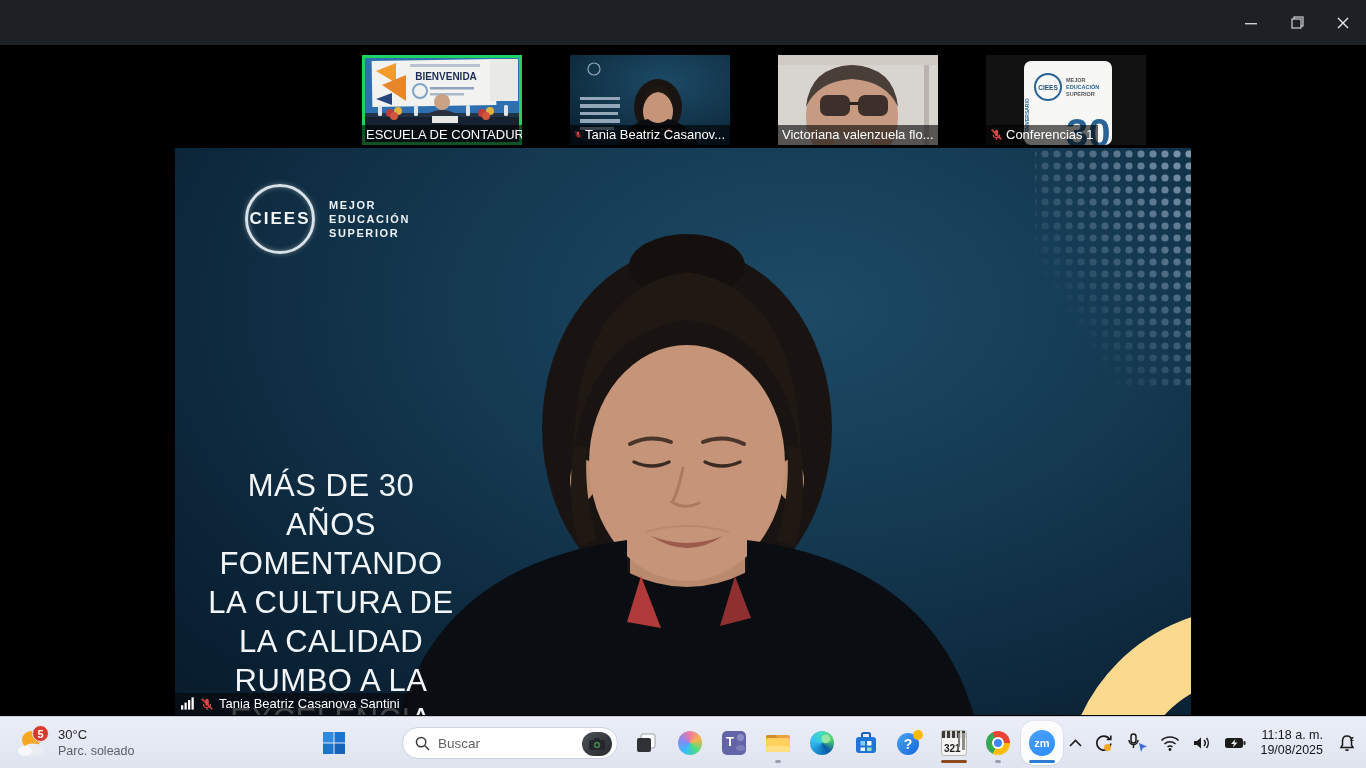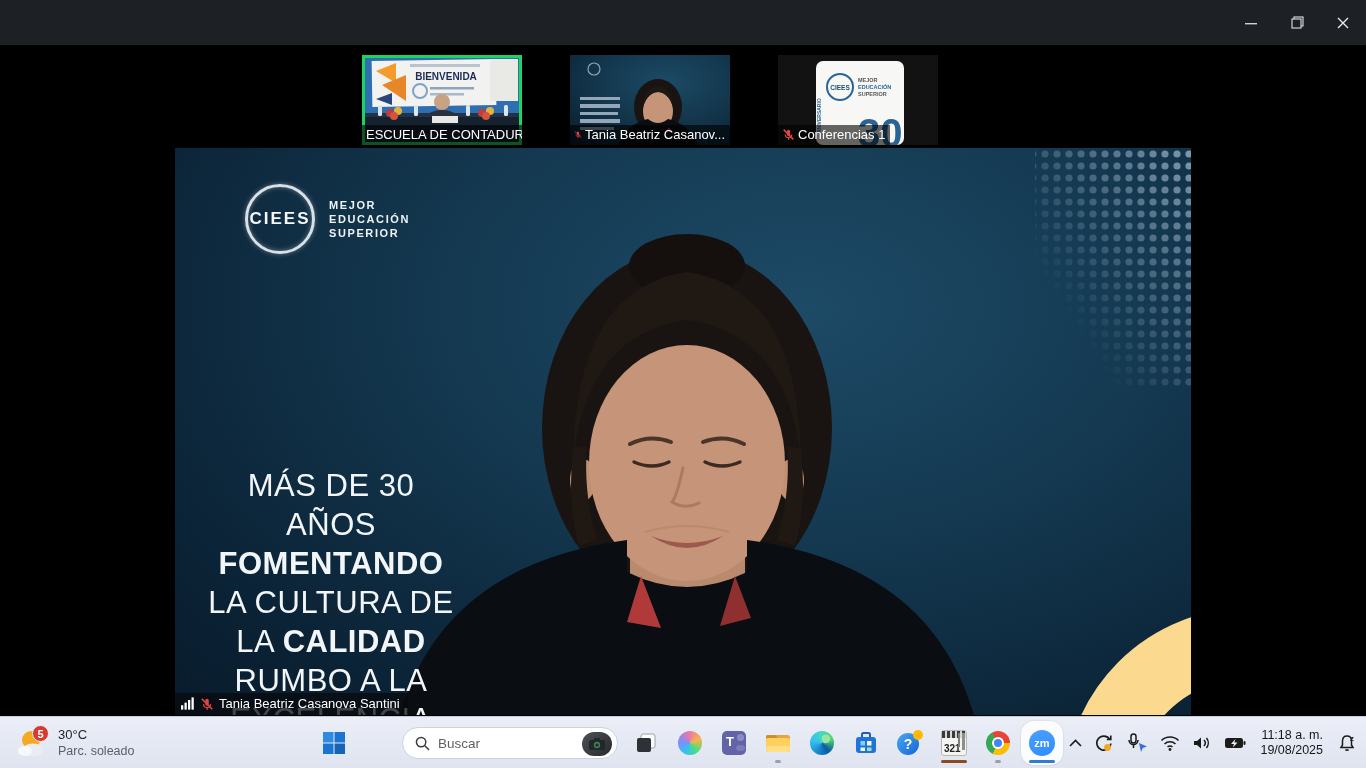--- a/index.html
+++ b/index.html
@@ -22,21 +22,21 @@
   .stage { position:absolute; left:175px; top:148px; width:1016px; height:567px; overflow:hidden;
            background:radial-gradient(ellipse at 62% 28%, #1d4a66 0%, #143951 40%, #0c2539 75%, #081b2b 100%); }
   .stage-logo { position:absolute; left:70px; top:36px; display:flex; align-items:center; gap:14px; }
   .logo-circle { width:70px; height:70px; border-radius:50%; border:3px solid rgba(240,245,248,0.9);
                  box-shadow:0 0 5px rgba(255,255,255,0.35), inset 0 0 5px rgba(255,255,255,0.35);
                  display:flex; align-items:center; justify-content:center; }
   .logo-brand { color:#f4f8fa; font-size:17px; font-weight:700; letter-spacing:2px; }
   .logo-tagline { color:#eef3f6; font-size:11px; font-weight:700; letter-spacing:1.6px; line-height:14px; }
   .slogan { position:absolute; left:28px; top:318px; width:256px; text-align:center; color:#f2f6f8;
             font-size:31px; line-height:39px; letter-spacing:0.5px; font-weight:400; }
-  .slogan .bold { font-weight:700; }
+  .slogan .bold { font-weight:400; }
   .name-tag { position:absolute; left:0; bottom:0; display:flex; align-items:center; gap:5px;
               background:rgba(8,10,14,0.75); color:#fff; font-size:13px; padding:3px 8px 4px 6px; }
 
   
   .taskbar { position:absolute; left:0; top:716px; width:1366px; height:52px;
              background:linear-gradient(#ebeef7,#dfe4f0); border-top:1px solid rgba(120,130,150,0.25); }
   .weather { position:absolute; left:6px; top:3px; height:46px; display:flex; align-items:center; gap:8px;
              padding:0 10px; border-radius:6px; cursor:pointer; }
   .weather-txt { font-size:13px; color:#1f1f1f; line-height:16px; }
   .weather-txt .cond { color:#5a5f6a; font-size:12.5px; }
@@ -158,20 +158,38 @@
       <svg width="13" height="13" viewBox="0 0 16 16">
         <rect x="6" y="2" width="4" height="8" rx="2" fill="#e04545"></rect>
         <path d="M4,8 a4,4 0 0 0 8,0" fill="none" stroke="#e04545" stroke-width="1.4"></path>
         <rect x="7.3" y="12" width="1.6" height="2.6" fill="#e04545"></rect>
         <path d="M2,2 L14,14" stroke="#e04545" stroke-width="1.8"></path>
       </svg>
       <span>Tania Beatriz Casanov...</span>
     </div>
   </div>
 
+  <div class="thumb">
+    <svg width="160" height="90" viewBox="0 0 160 90">
+      <rect width="160" height="90" fill="#d8d4cf"></rect>
+      <rect x="146" y="0" width="5" height="90" fill="#b9b4ae"></rect>
+      <rect x="0" y="0" width="160" height="10" fill="#cfcac4"></rect>
+      <ellipse cx="74" cy="62" rx="46" ry="52" fill="#c79a82"></ellipse>
+      <path d="M28,52 Q32,12 74,10 Q116,12 120,52 Q108,26 74,24 Q40,26 28,52 Z" fill="#4a3f38"></path>
+      <g>
+        <rect x="42" y="40" width="30" height="21" rx="7" fill="#2d2420" opacity="0.9"></rect>
+        <rect x="80" y="40" width="30" height="21" rx="7" fill="#2d2420" opacity="0.9"></rect>
+        <rect x="71" y="47" width="10" height="3" fill="#2d2420"></rect>
+      </g>
+      <path d="M56,78 Q74,88 92,78 L92,90 L56,90 Z" fill="#bfae9d"></path>
+    </svg>
+    <div class="thumb-label">
+      <span>Victoriana valenzuela flo...</span>
+    </div>
+  </div>
 
   <div class="thumb">
     <svg width="160" height="90" viewBox="0 0 160 90">
       <rect width="160" height="90" fill="#121212"></rect>
       <rect x="38" y="6" width="88" height="84" rx="7" fill="#f7f7f5"></rect>
       <circle cx="62" cy="32" r="13" fill="none" stroke="#2a6496" stroke-width="2"></circle>
       <text x="62" y="35" font-size="6.5" font-weight="bold" fill="#1f4e79" text-anchor="middle">CIEES</text>
       <text x="80" y="27" font-size="5.5" font-weight="bold" fill="#555">MEJOR</text>
       <text x="80" y="34" font-size="5.5" font-weight="bold" fill="#2a6496">EDUCACIÓN</text>
       <text x="80" y="41" font-size="5.5" font-weight="bold" fill="#555">SUPERIOR</text>

